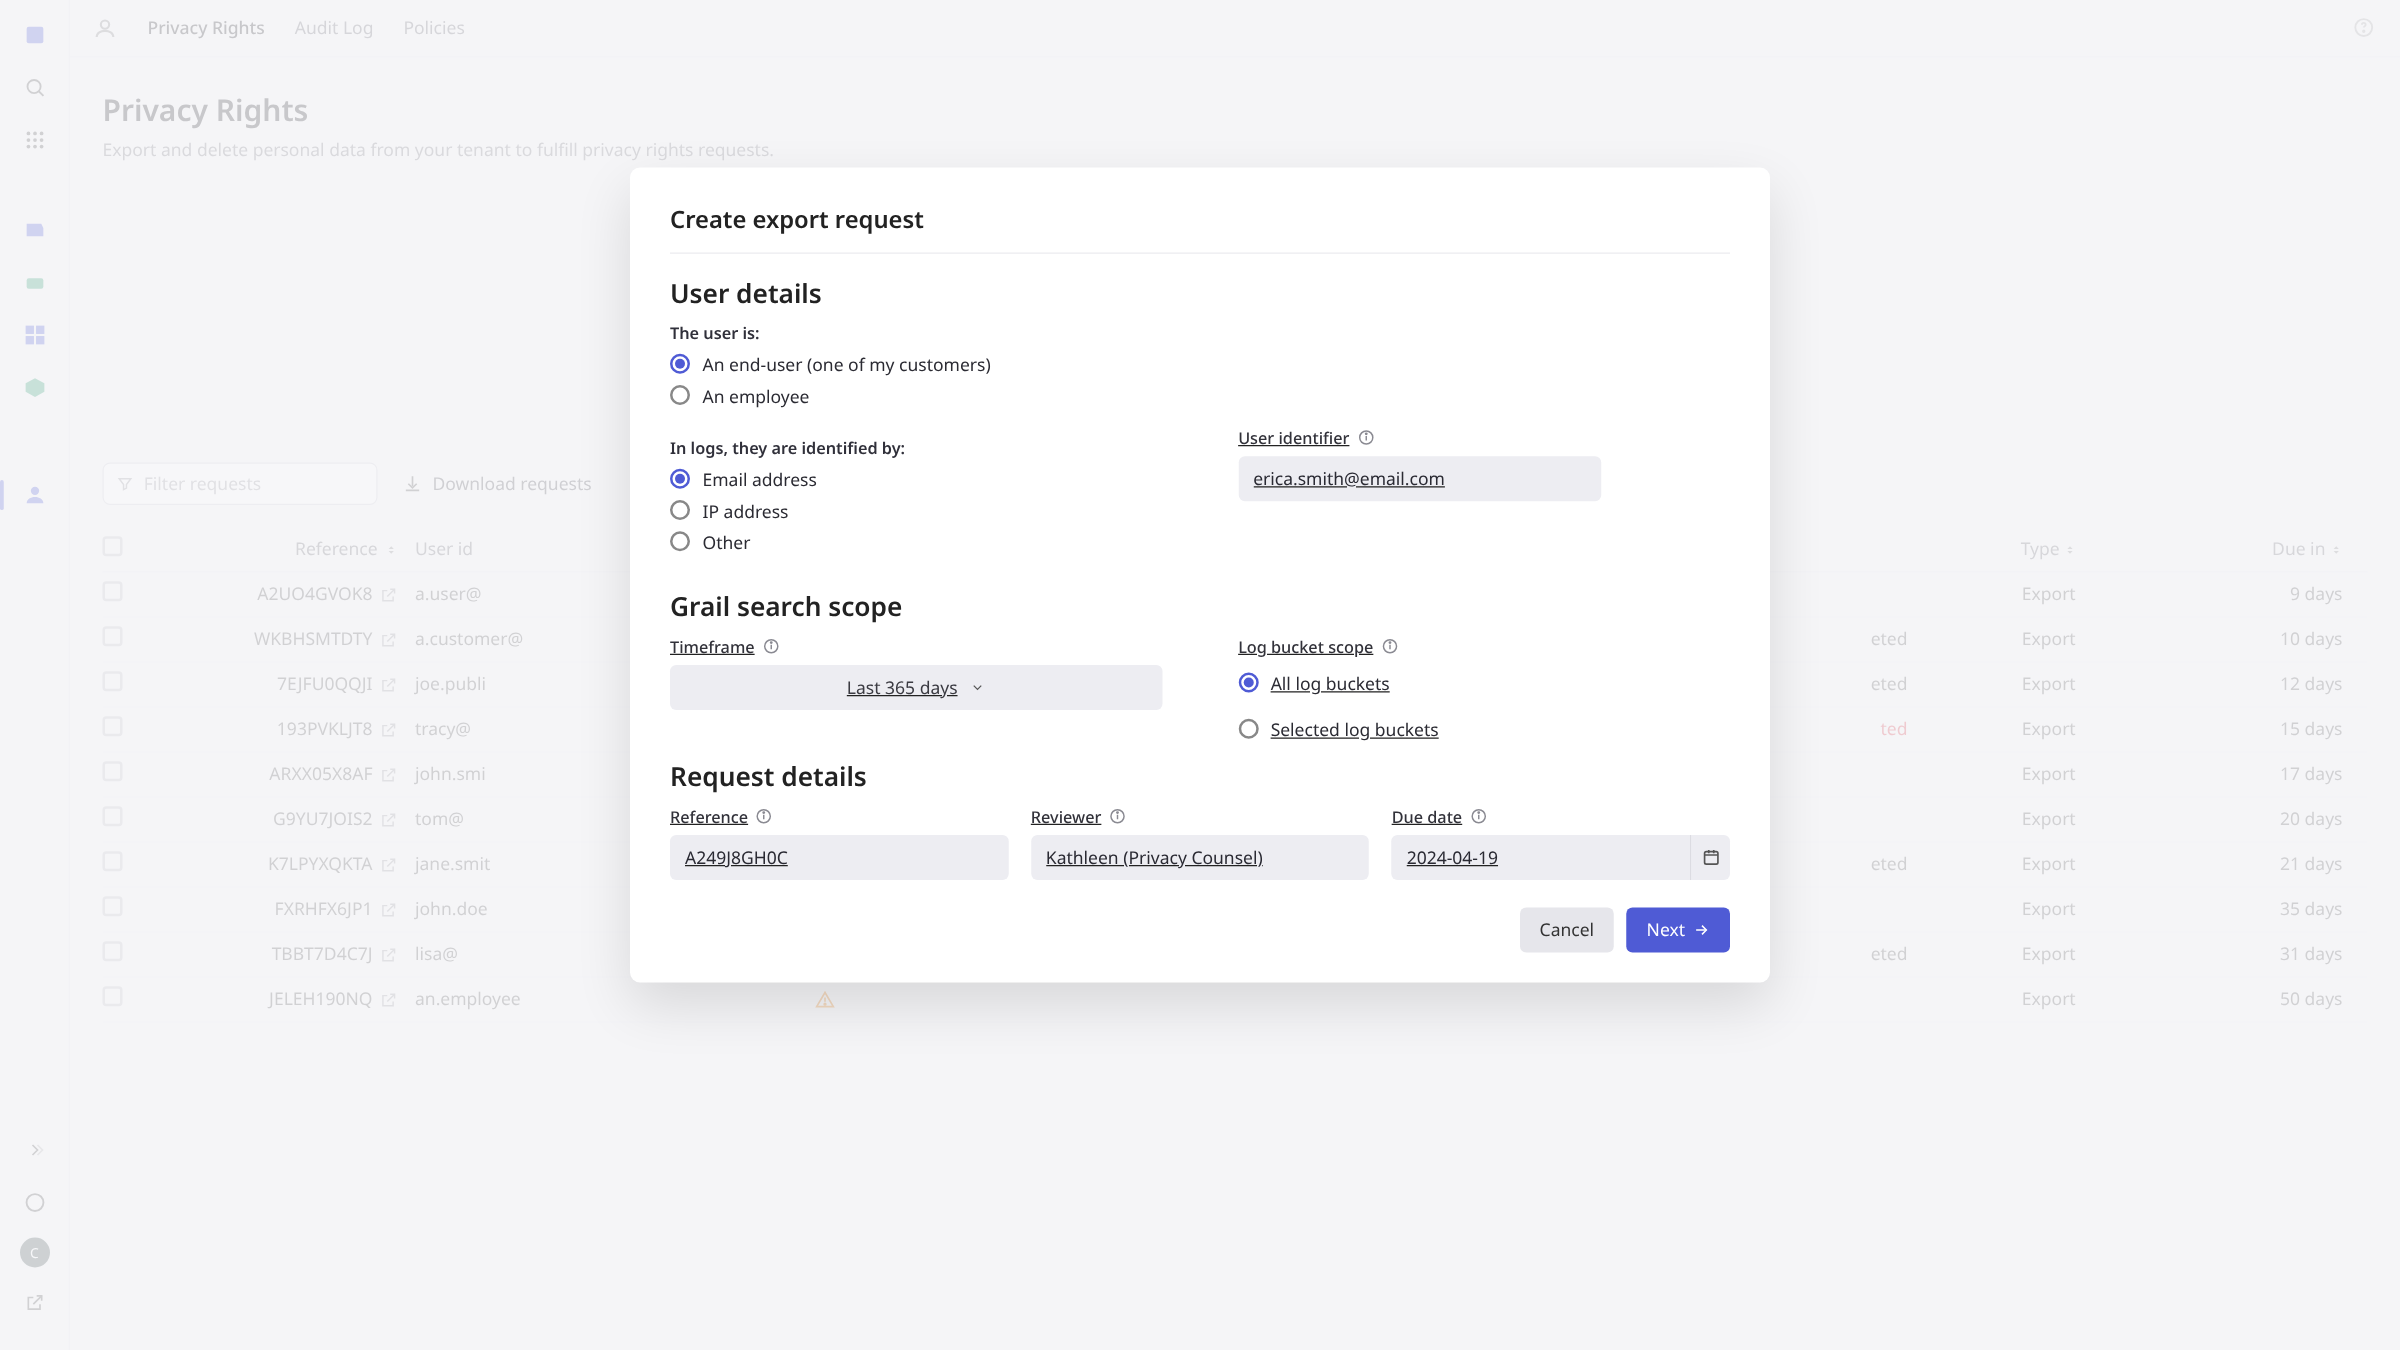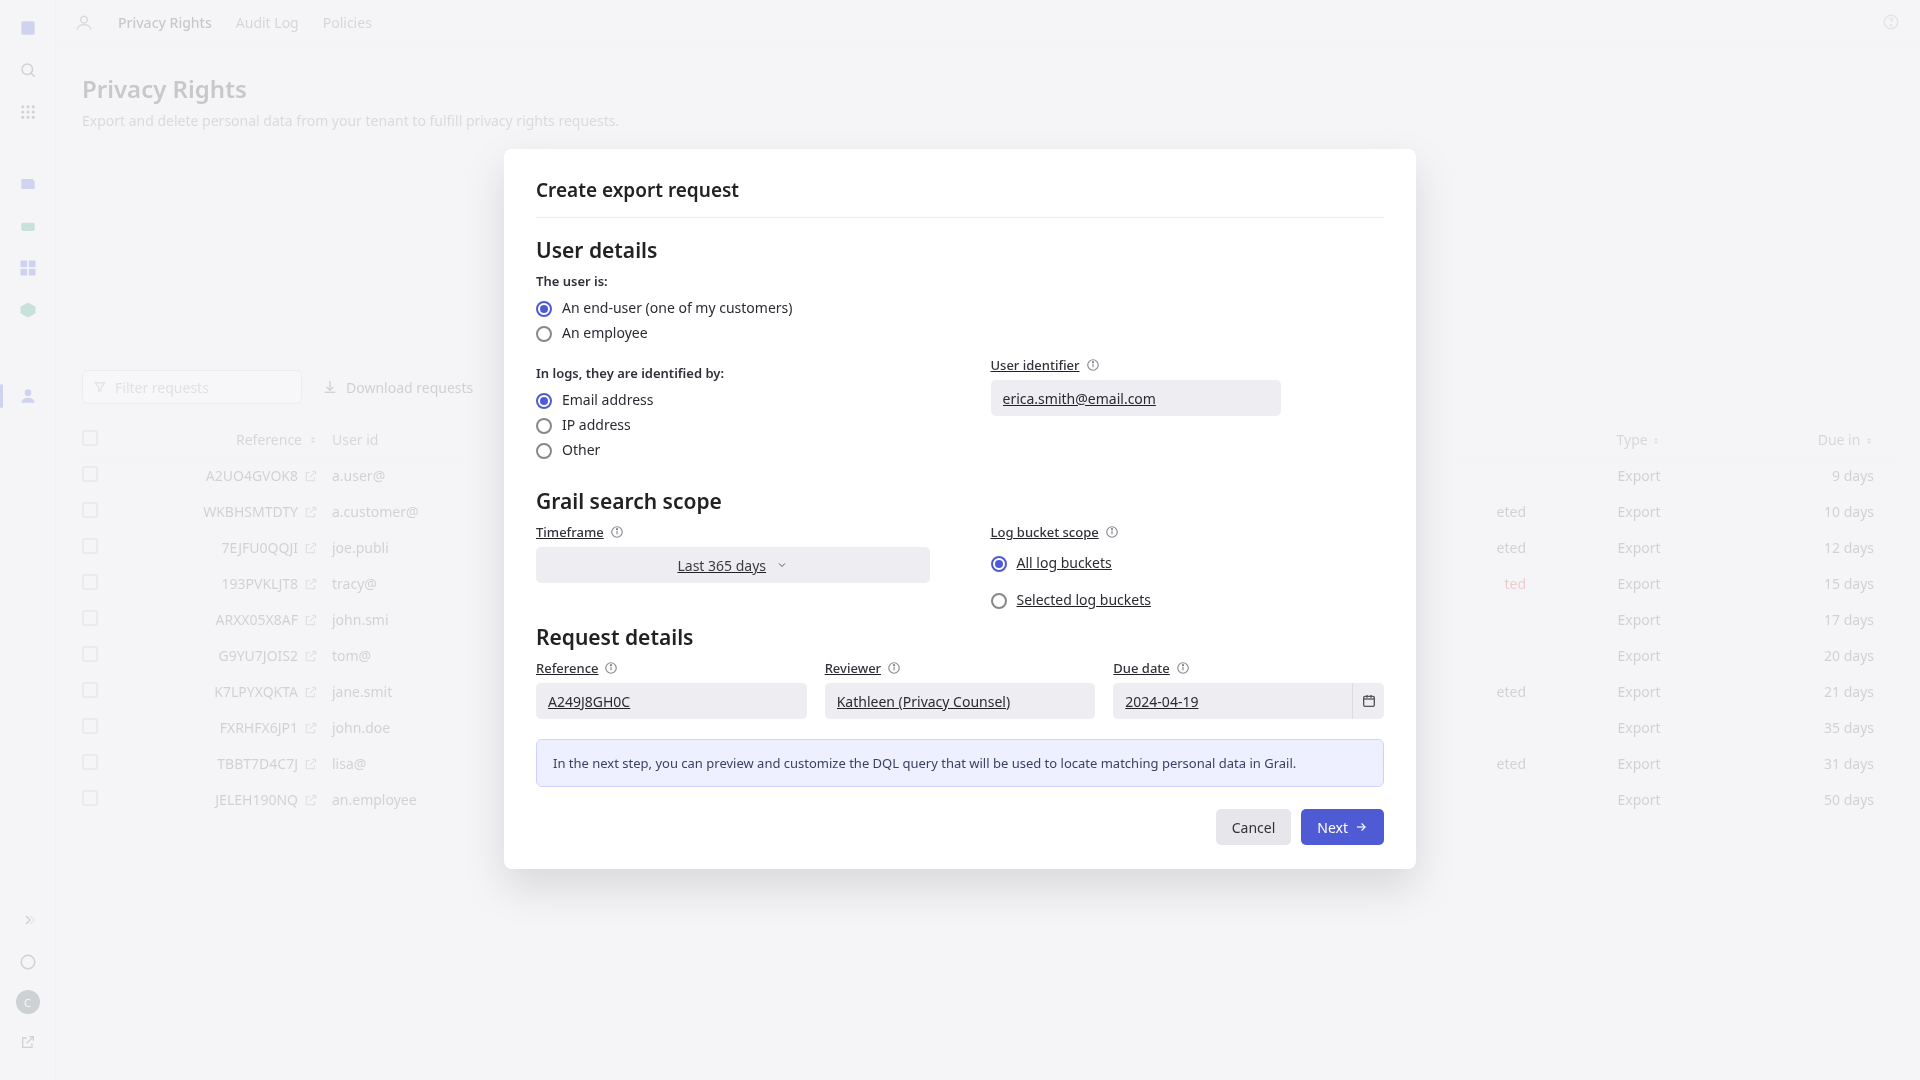--- a/index.html
+++ b/index.html
@@ -42,25 +42,25 @@
 .tbl .c-usr { width:320px; }
 .tbl .c-mid { flex:1; text-align:right; padding-right:18px; }
 .tbl .c-typ { width:190px; text-align:center; }
 .tbl .c-due { width:160px; text-align:right; padding-right:20px; }
 .chkbox { width:16px; height:16px; border:2px solid #c2c2c9; border-radius:3px; display:inline-block; }
 .linki { width:14px; height:14px; color:#9a9aa0; }
 .warn { color:#e67700; width:16px; height:16px; }
 .danger { color:#d93644; }
 
 
-.modal { position:absolute; left:50%; top:149px; transform:translateX(-50%); width:912px; background:#fff; border-radius:8px; box-shadow:0 18px 44px rgba(0,0,0,0.12); padding:28px 32px 24px; }
+.modal { position:absolute; left:50%; top:134px; transform:translateX(-50%); width:912px; background:#fff; border-radius:8px; box-shadow:0 18px 44px rgba(0,0,0,0.12); padding:28px 32px 24px; }
 .modal h2.title { font-size:19px; font-weight:600; padding-bottom:14px; border-bottom:1px solid #ececef; margin-bottom:18px; }
 .modal h3 { font-size:21px; font-weight:600; margin:10px 0 8px; }
 .modal .lbl { font-size:13px; font-weight:600; color:#30303a; margin:8px 0 8px; }
-.radio { display:flex; align-items:flex-end; gap:10px; font-size:14px; color:#2b2b33; margin:6px 0; }
+.radio { display:flex; align-items:flex-start; gap:10px; font-size:14px; color:#2b2b33; margin:6px 0; }
 .radio .r { width:16px; height:16px; border:2px solid #888; border-radius:50%; position:relative; }
 .radio .r.on { border-color:#4f5bd5; }
 .radio .r.on::after { content:""; position:absolute; inset:2px; background:#4f5bd5; border-radius:50%; }
 
 .grid2 { display:grid; grid-template-columns: 1fr 1fr; gap:10px 61px; align-items:start; }
 .grid3 { display:grid; grid-template-columns: 1fr 1fr 1fr; gap:18px; }
 
 .field { display:flex; flex-direction:column; gap:6px;text-decoration:underline; }
 .fieldlbl { font-size:13px; color:#32323a; font-weight:500; display:flex; align-items:center; gap:6px; }
 .info { width:15px; height:15px; color:#8a8a92; }
@@ -540,21 +540,20 @@
               <rect x="4" y="5" width="16" height="15" rx="2"></rect>
               <line x1="4" y1="9" x2="20" y2="9"></line>
               <line x1="9" y1="3" x2="9" y2="7"></line>
               <line x1="15" y1="3" x2="15" y2="7"></line>
             </svg>
         </span>
       </div>
     </div>
   </div>
 
-  <div class="hint">In the next step, you can preview and customize the DQL query that will be used to locate matching personal data in Grail.</div>
 
   <div class="modalfoot">
     <button class="btn secondary">Cancel</button>
     <button class="btn primary">
       <span>Next</span>
       <svg width="14" height="14" viewBox="0 0 24 24" fill="none" stroke="#fff" stroke-width="2">
           <path d="M5 12h14"></path>
           <path d="M13 6l6 6-6 6"></path>
         </svg>
     </button>

